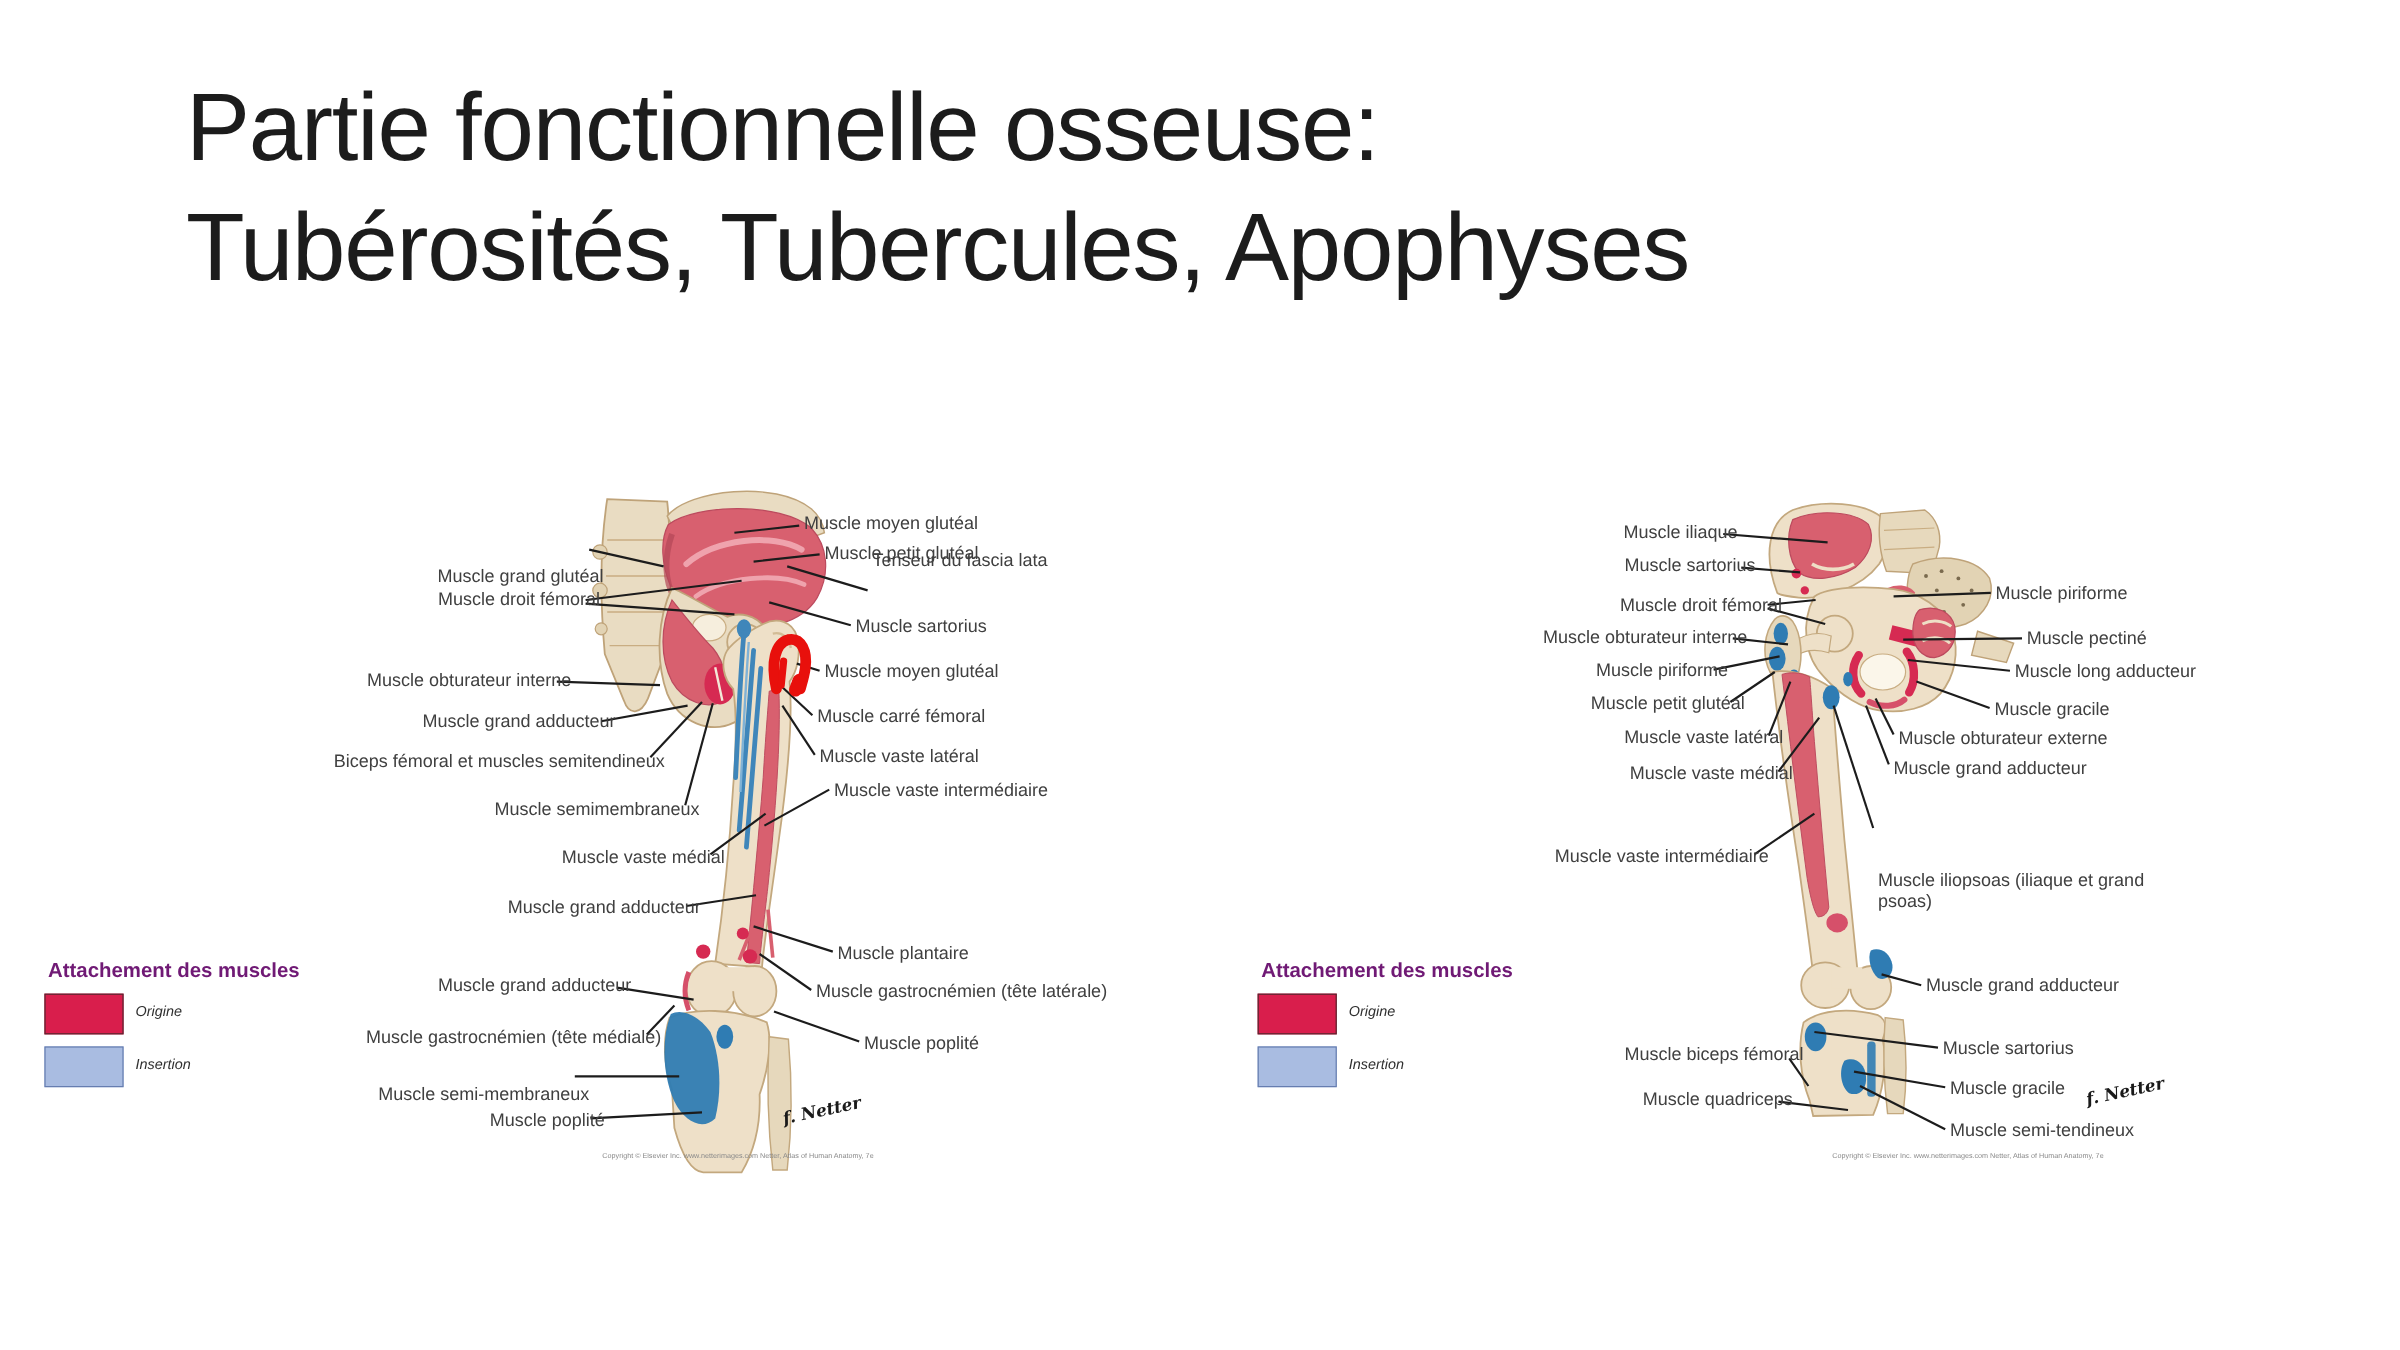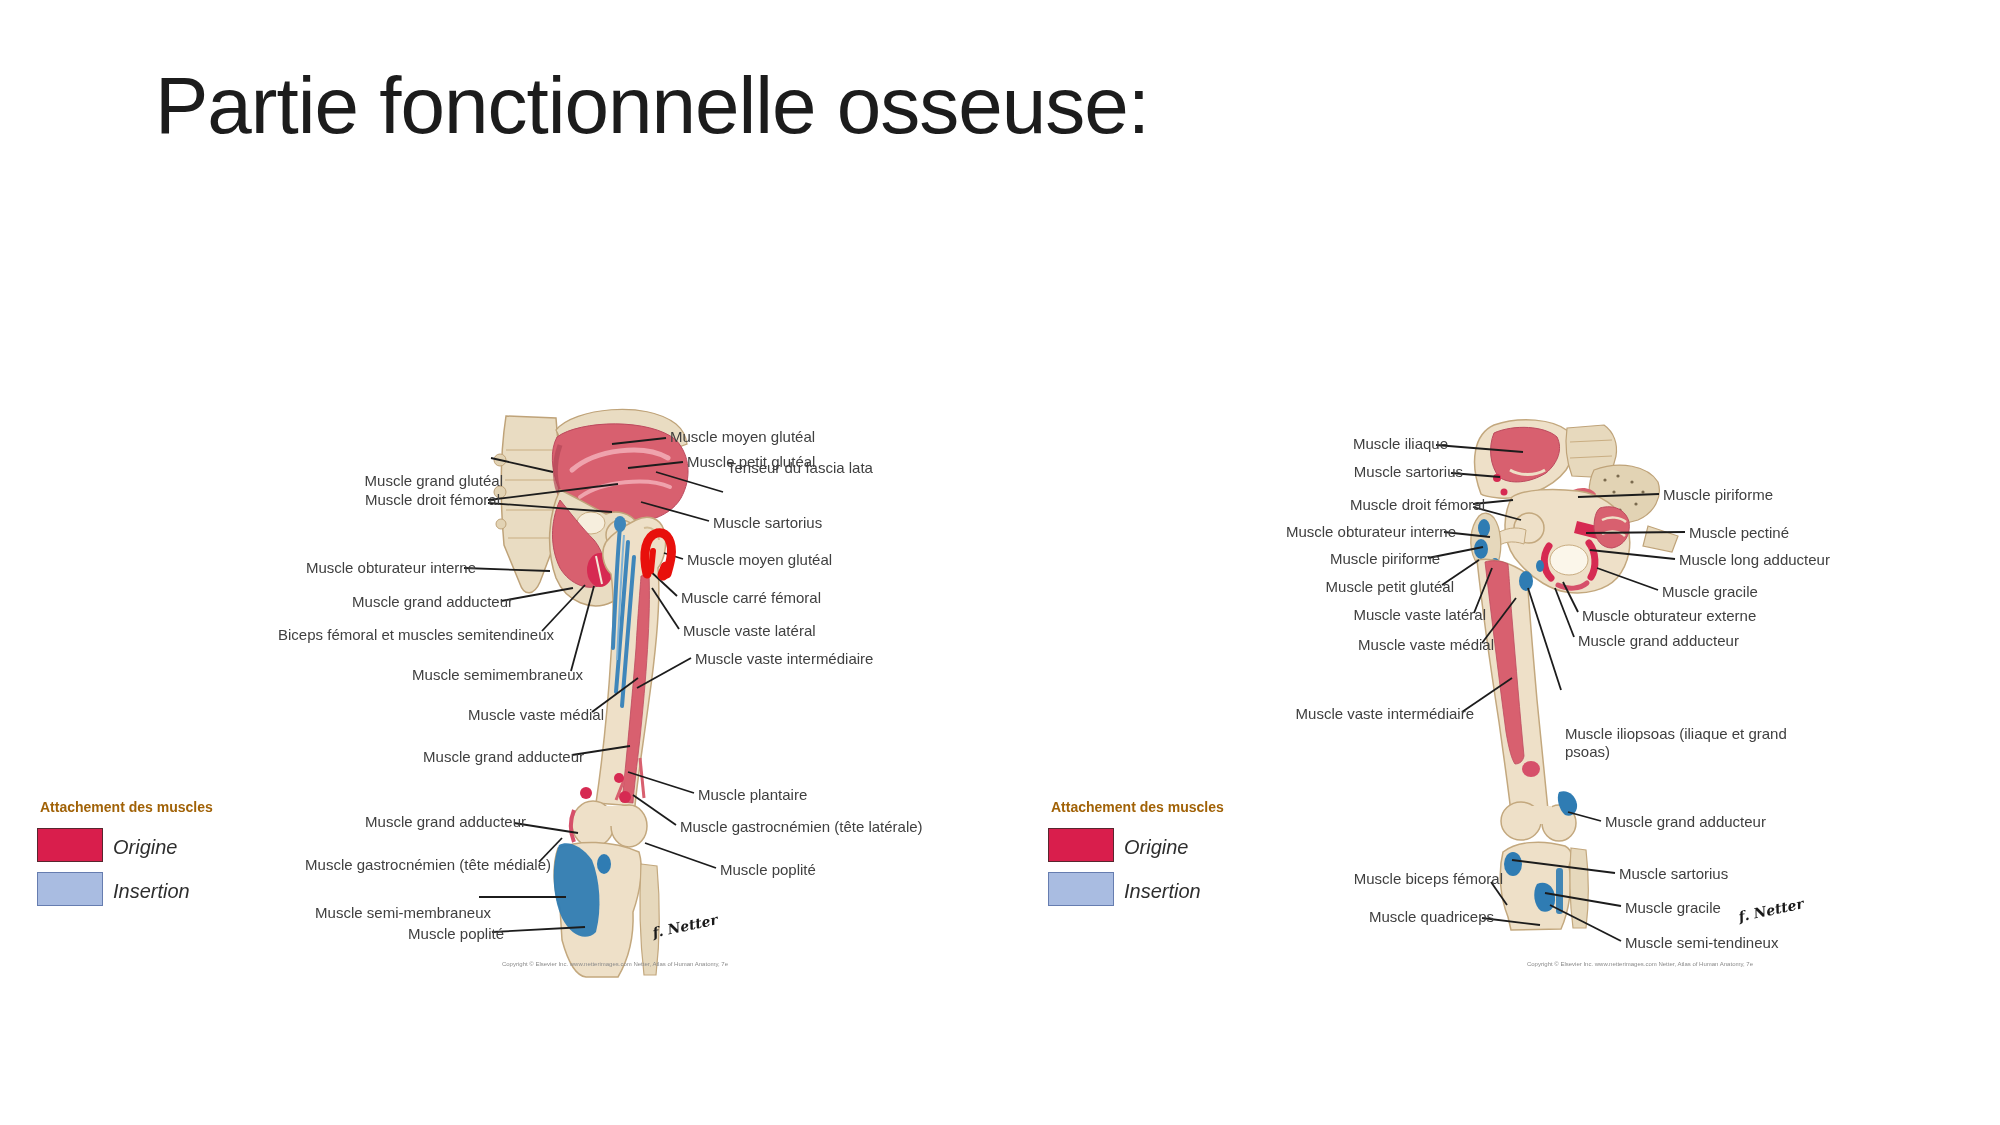--- a/index.html
+++ b/index.html
@@ -4,39 +4,40 @@
 <style>
   html,body{margin:0;padding:0;background:#ffffff;}
   #canvas{position:relative;width:2000px;height:1125px;background:#ffffff;overflow:hidden;
           font-family:"Liberation Sans", sans-serif;padding-left:16px;}
   .slide-title{position:absolute;left:155px;top:56px;font-size:80px;line-height:100px;
                font-weight:300;color:#1c1c1c;letter-spacing:-1px;white-space:nowrap;}
   .art{position:absolute;left:0;top:0;}
   #labels .mlabel{position:absolute;font-size:15px;line-height:18px;color:#404040;white-space:nowrap;}
   #labels .mlabel.wrap{white-space:normal;margin-top:40px;}
   .legend{position:absolute;top:799px;width:250px;height:112px;}
-  .lg-title{position:absolute;left:3px;top:0;font-size:14px;font-weight:bold;color:#a16207;white-space:nowrap;}
+  .lg-title{position:absolute;left:3px;top:0;font-size:17px;font-weight:bold;color:#701a75;white-space:nowrap;}
   .sw{position:absolute;left:0;width:66px;height:34px;box-sizing:border-box;}
   .sw.origin{top:29px;border:1px solid #58262f;}
   .sw.insertion{top:73px;border:1px solid #667db0;}
-  .lg-label{position:absolute;left:76px;font-style:italic;font-size:20px;color:#2e2e2e;white-space:nowrap;}
+  .lg-label{position:absolute;left:76px;font-style:italic;font-size:12px;color:#2e2e2e;white-space:nowrap;}
   .lg-label.origin{top:37px;}
   .lg-label.insertion{top:81px;}
   .copyright{position:absolute;width:240px;font-size:6px;color:#8a8a8a;text-align:center;white-space:nowrap;overflow:hidden;}
   .signature{position:absolute;font-family:"DejaVu Serif", serif;font-style:italic;font-weight:bold;
              font-size:14px;color:#1a1a1a;transform:rotate(-12deg);}
   #leaders line{stroke:#1c1c1c;stroke-width:1.8;}
 </style>
 </head>
 <body>
 
 <div id="canvas">
 
   <div class="slide-title">
     <div>Partie fonctionnelle osseuse:</div>
+    <div>Tubérosités, Tubercules, Apophyses</div>
   </div>
 
   <svg class="art" width="2000" height="1125" viewBox="0 0 2000 1125">
 
     <g>
 
       <path d="M506,416 L556,418 C560,455 560,500 554,545 L540,582 C534,596 524,596 520,584 L504,545 C500,500 500,455 506,416 Z" fill="#e9dcc2" stroke="#bfa379" stroke-width="1.5"></path>
       <line x1="506" y1="450" x2="556" y2="450" stroke="#c9ad82" stroke-width="1.2"></line>
       <line x1="505" y1="480" x2="557" y2="480" stroke="#c9ad82" stroke-width="1.2"></line>
       <line x1="506" y1="510" x2="556" y2="510" stroke="#c9ad82" stroke-width="1.2"></line>

